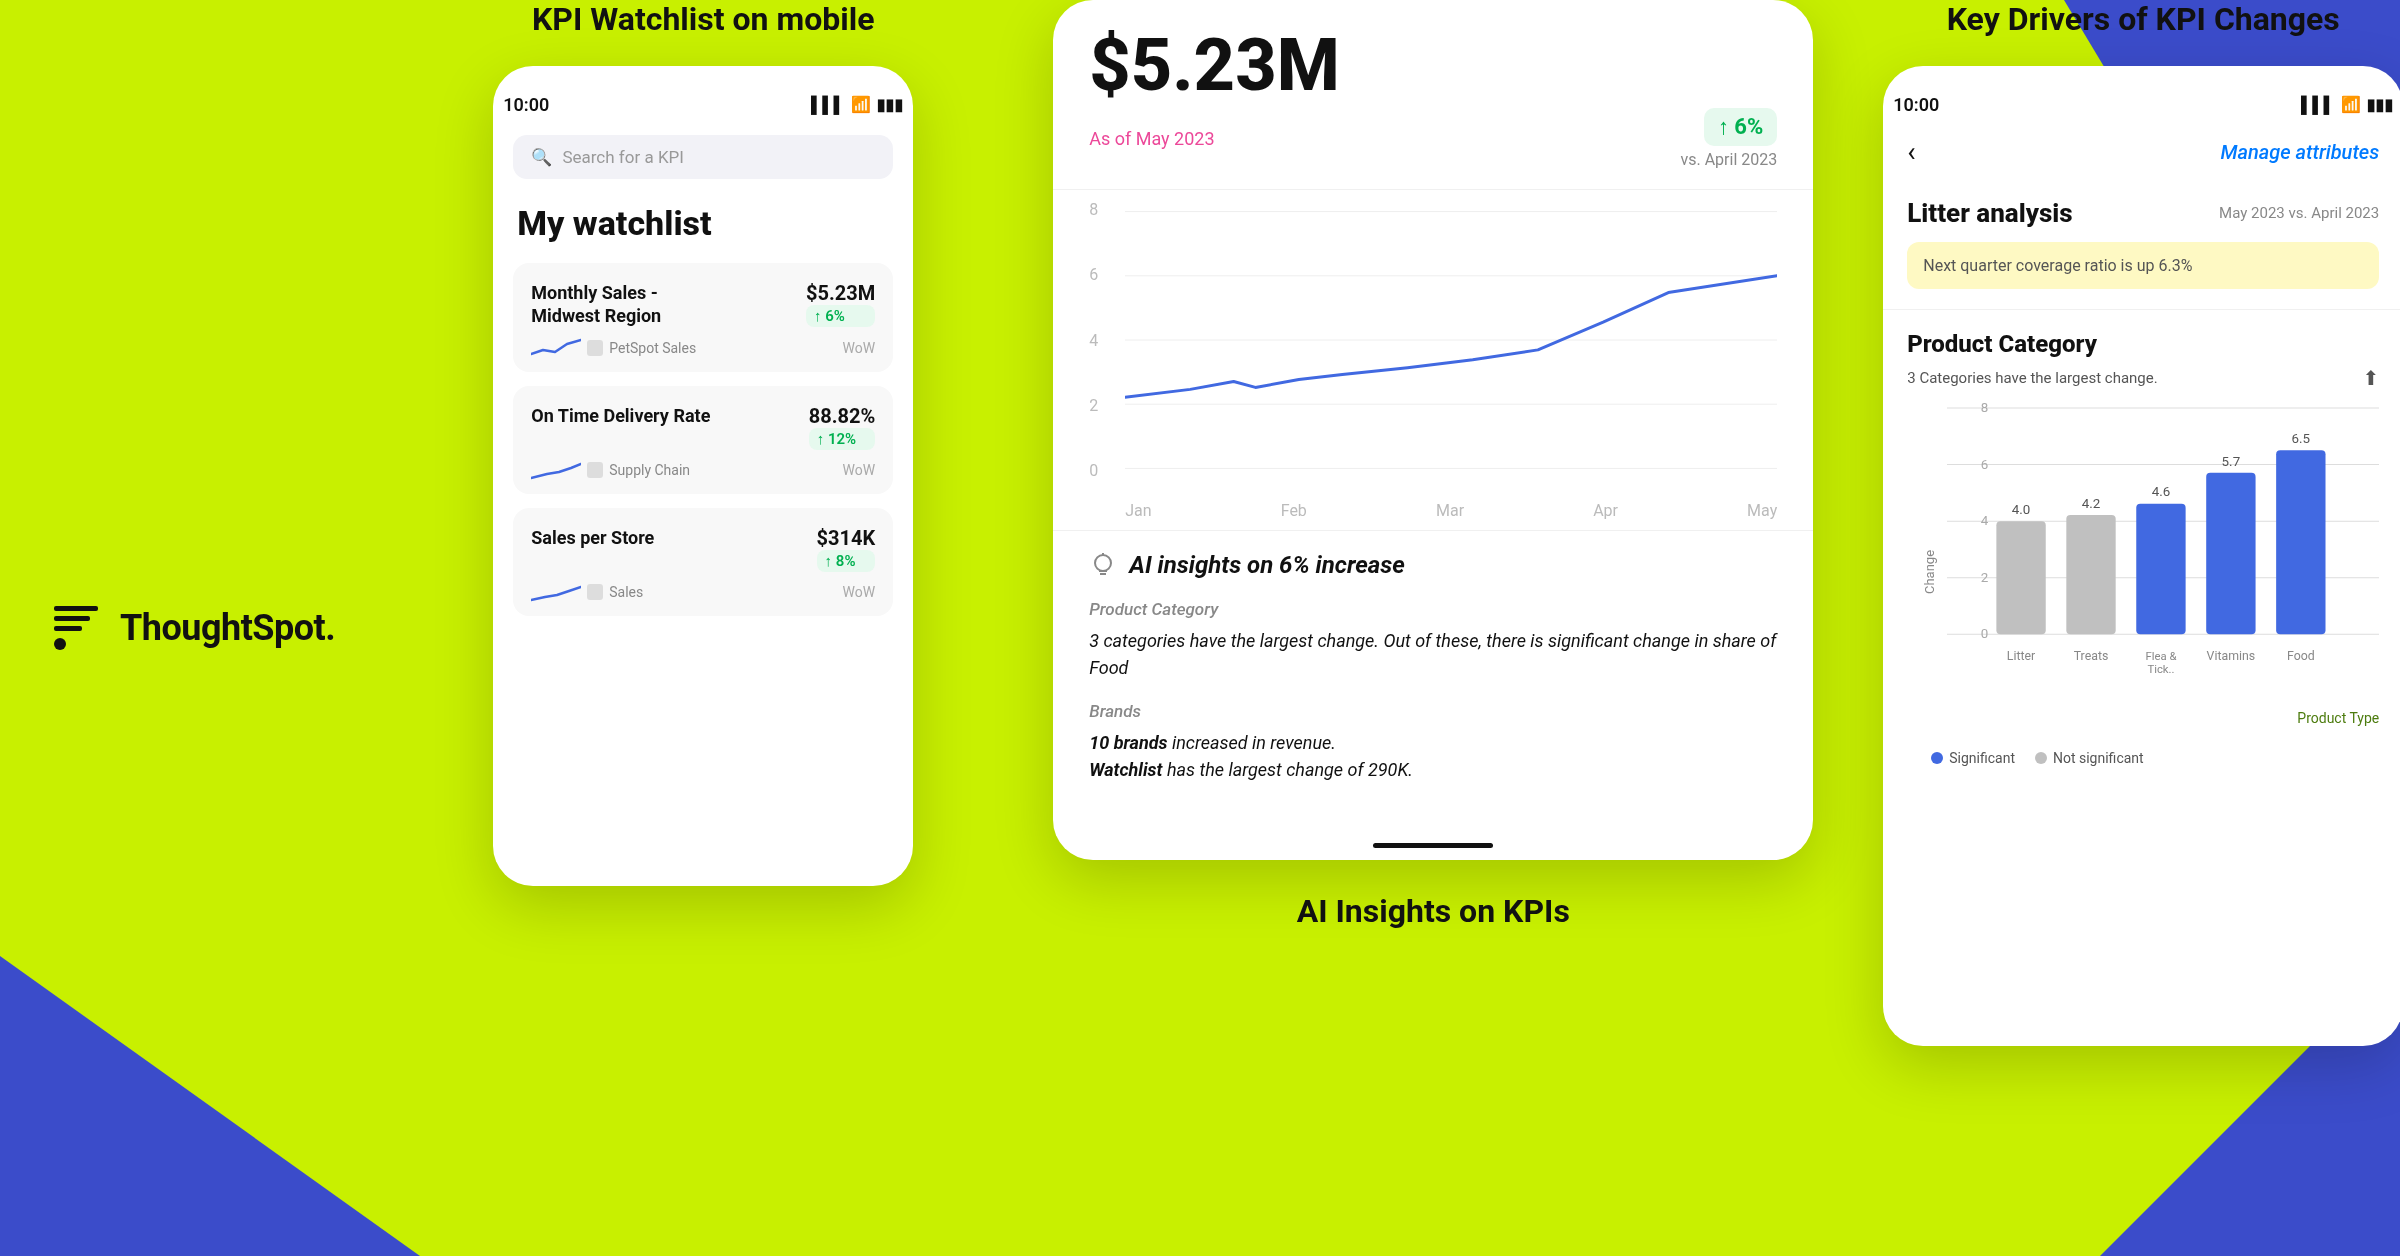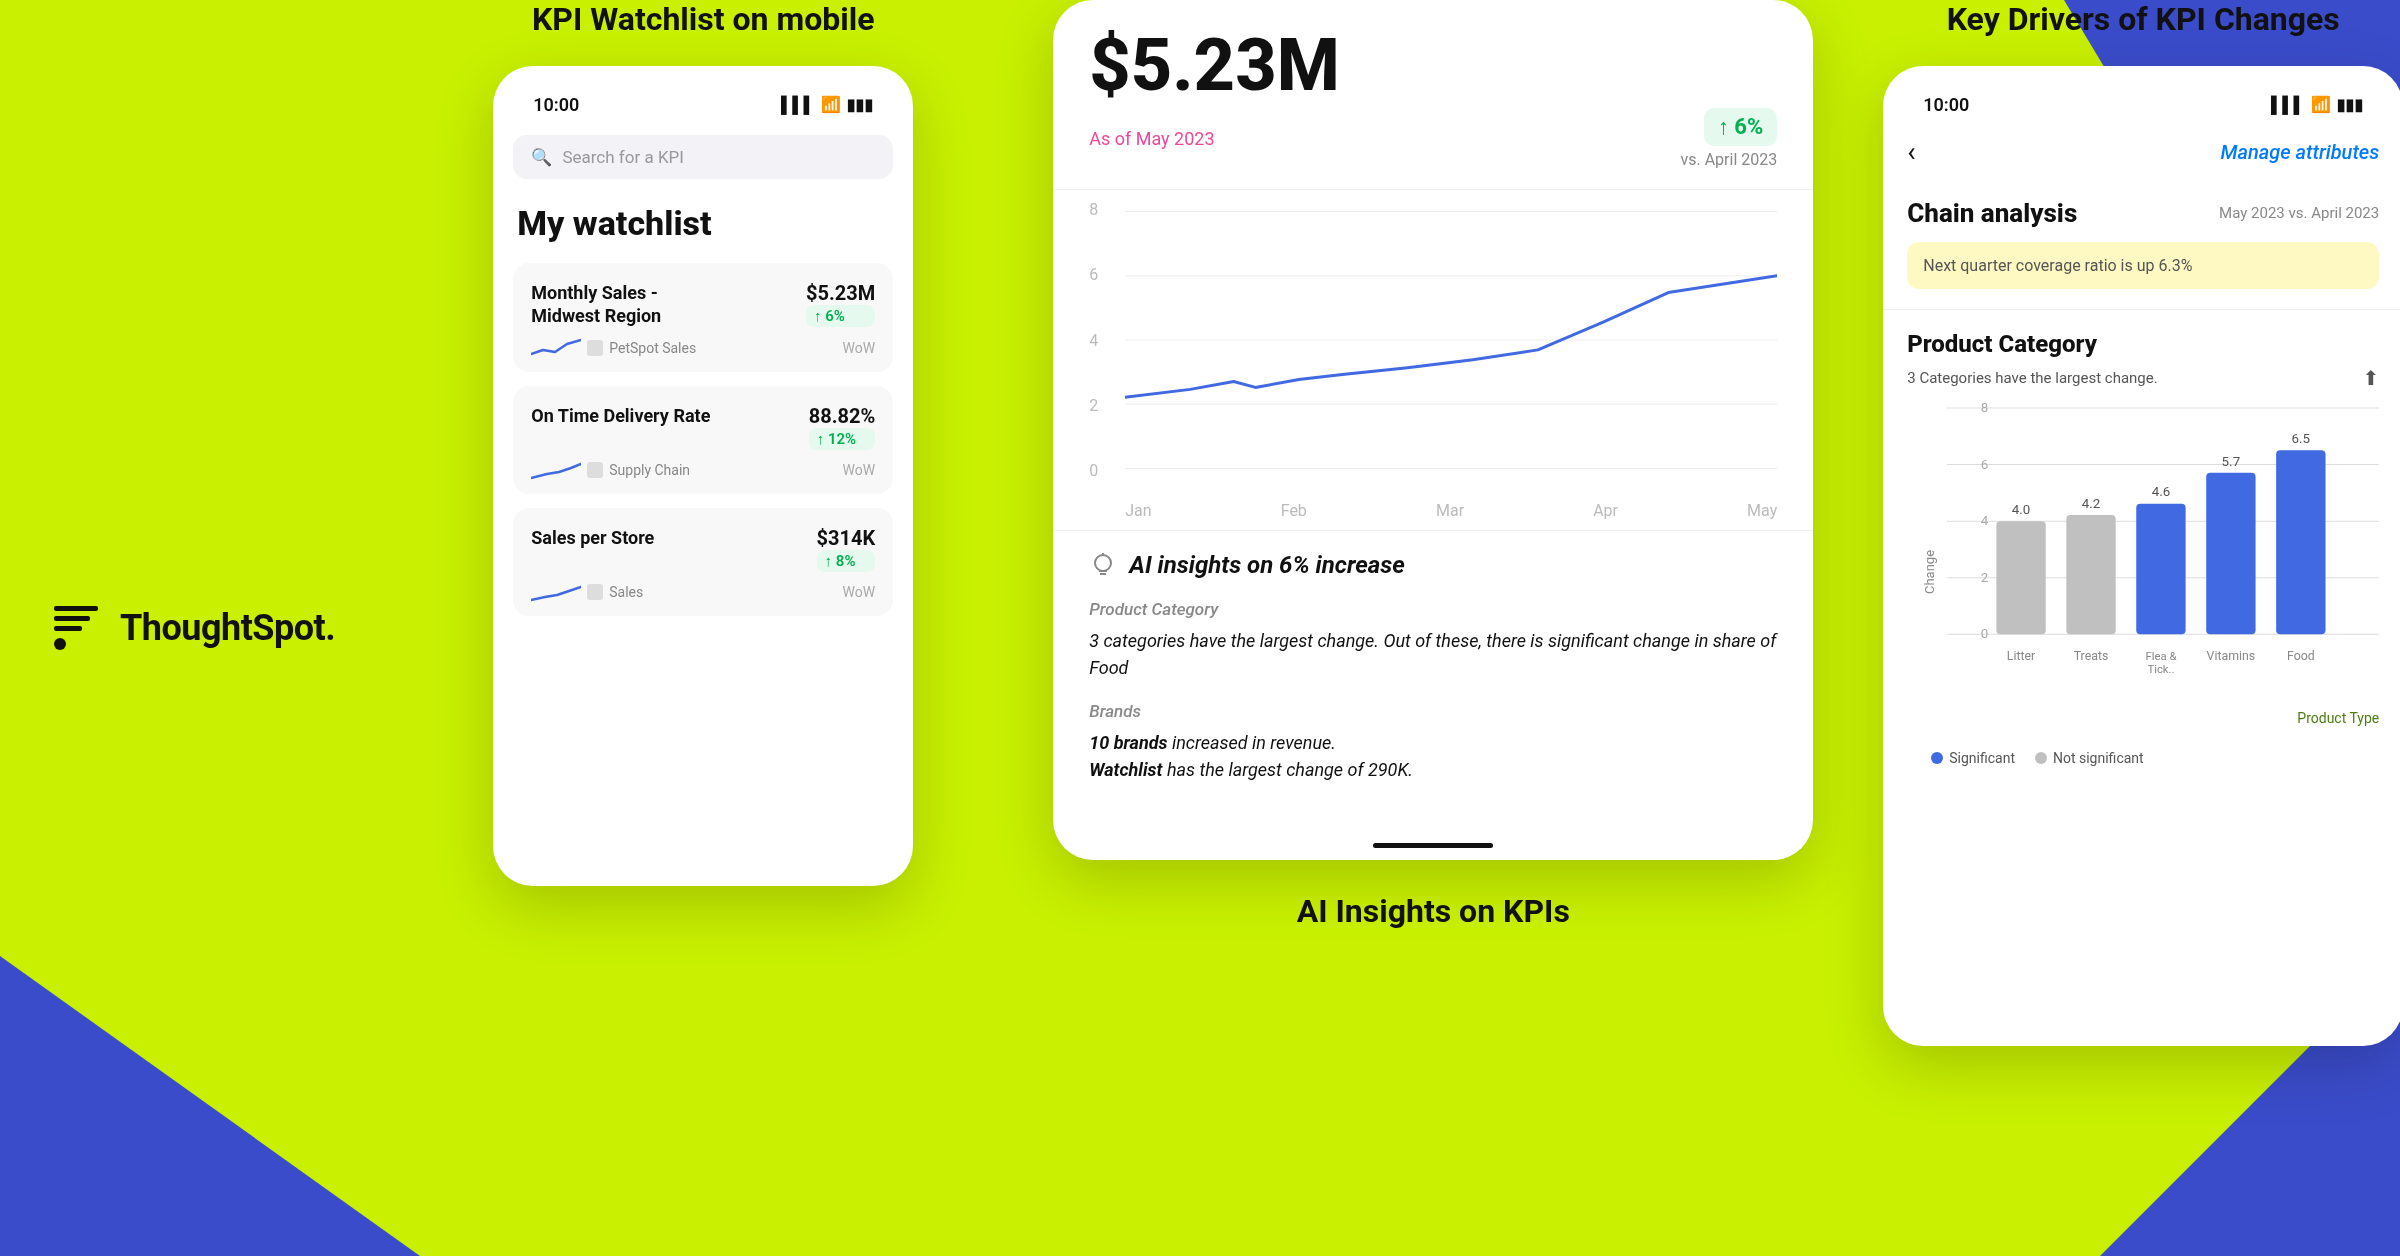--- a/index.html
+++ b/index.html
@@ -99,21 +99,21 @@
       min-height: 820px;
       box-shadow: 0 20px 60px rgba(0,0,0,0.18);
       padding: 20px 0 30px;
       position: relative;
       overflow: hidden;
     }
     .phone-status-bar {
       display: flex;
       justify-content: space-between;
       align-items: center;
-      padding: 8px 40px 8px;
+      padding: 8px 10px 8px;
       font-size: 18px;
       font-weight: 600;
       color: #111;
     }
     .status-icons {
       display: flex;
       align-items: center;
       gap: 6px;
       font-size: 16px;
     }
@@ -692,21 +692,21 @@
           </div>
         </div>
 
         <div class="right-nav">
           <span class="back-arrow">‹</span>
           <span class="manage-attr">Manage attributes</span>
         </div>
 
         <div class="change-analysis-section">
           <div class="change-analysis-header">
-            <span class="change-analysis-title">Chain analysis</span>
+            <span class="change-analysis-title">Litter analysis</span>
             <span class="change-analysis-dates">May 2023  vs.  April 2023</span>
           </div>
           <div class="change-analysis-note">Next quarter coverage ratio is up 6.3%</div>
         </div>
 
         <div class="product-category-section">
           <div class="product-category-title">Product Category</div>
           <div class="product-category-subtitle">
             <span>3 Categories have the largest change.</span>
             <span class="share-icon">⬆</span>

